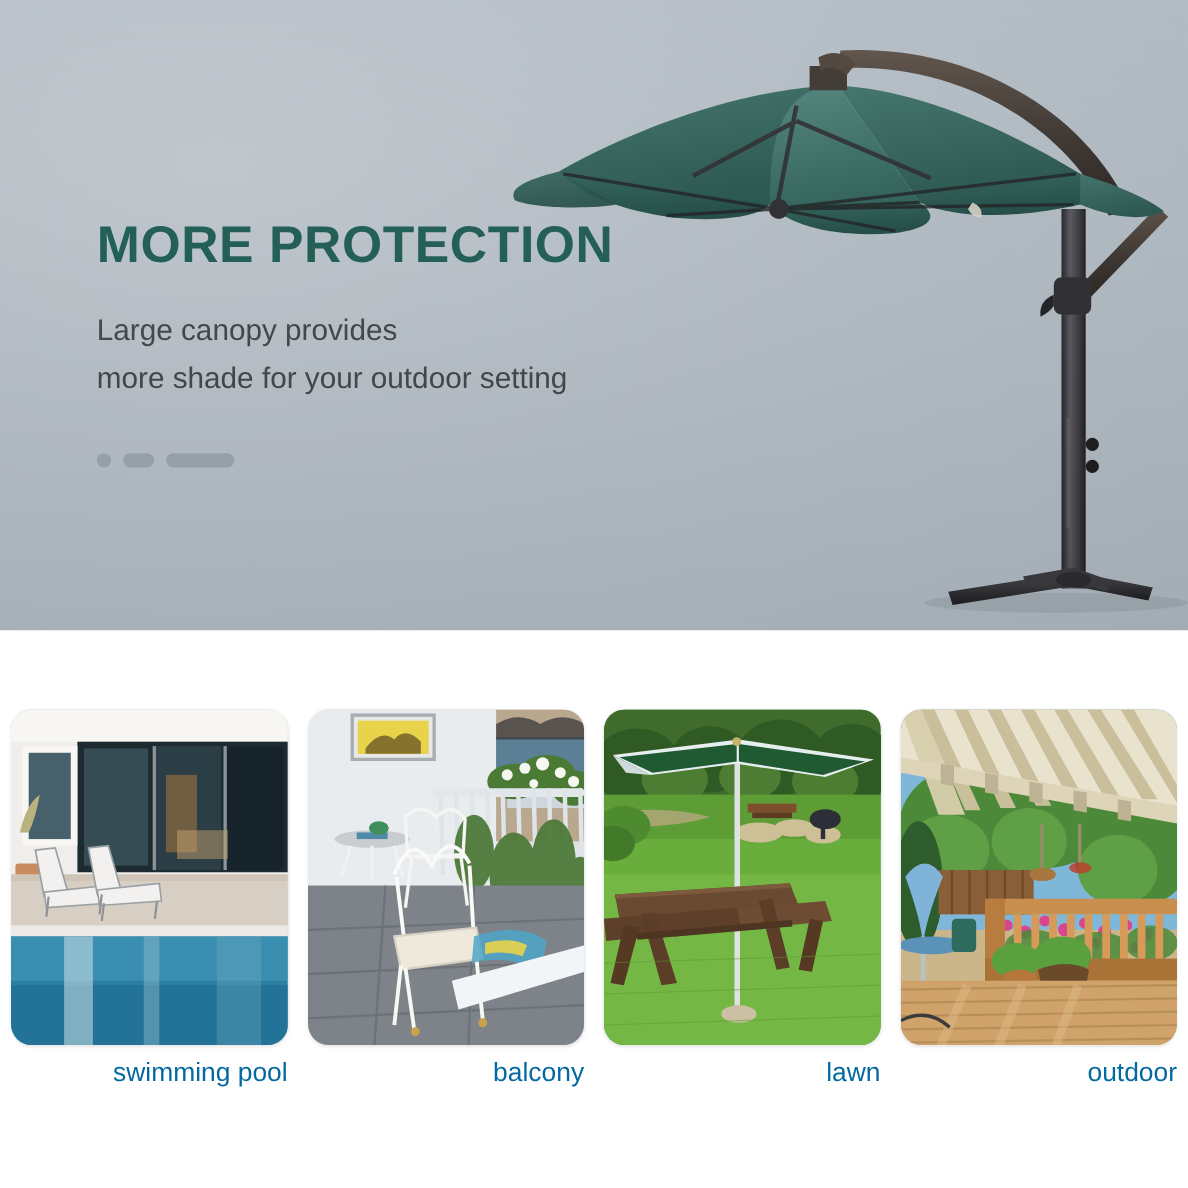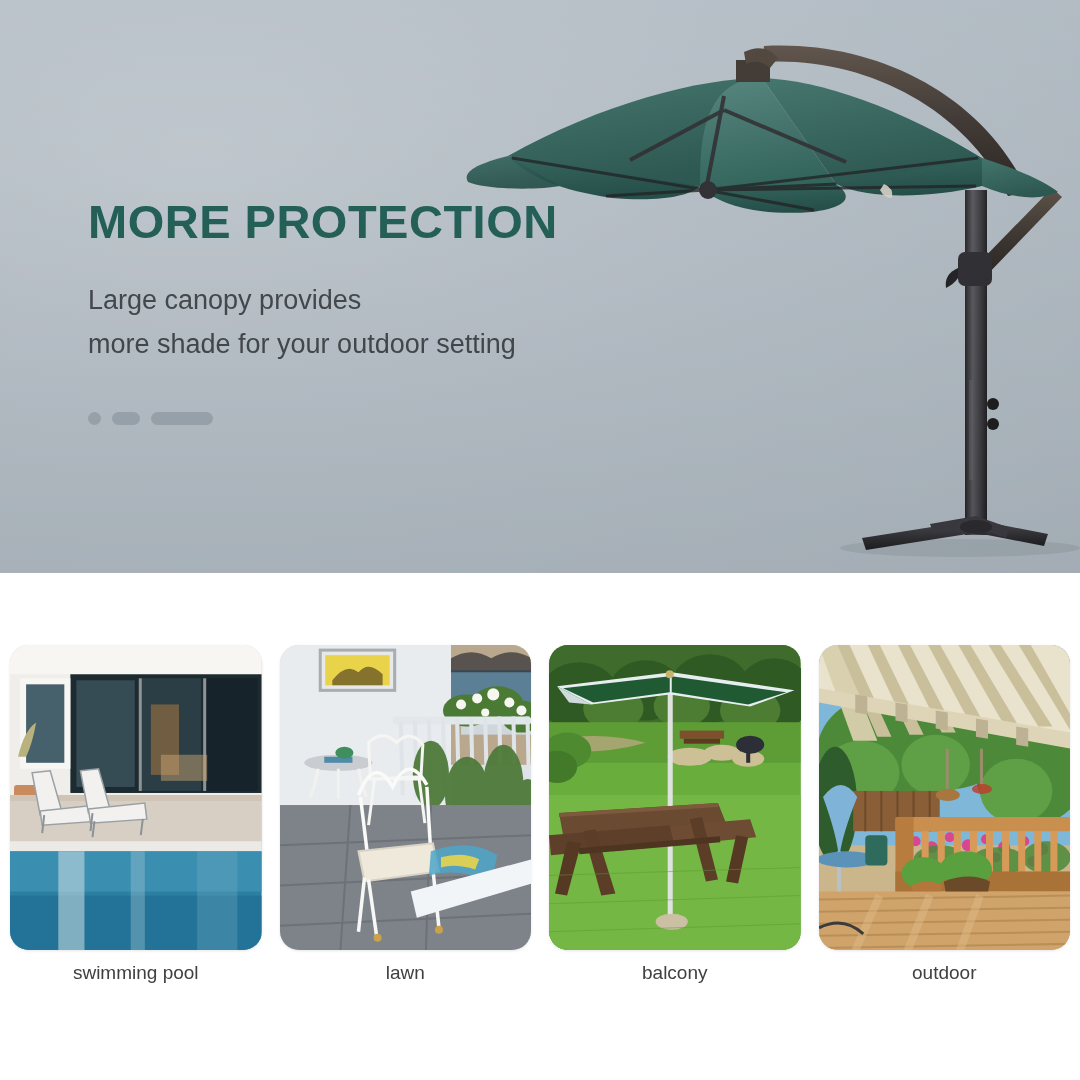--- a/index.html
+++ b/index.html
@@ -55,22 +55,22 @@
     background:#dfe3e6;
     box-shadow:0 1px 3px rgba(0,0,0,.10);
   }
   .tile svg{ display:block; width:100%; height:100%; }
 
   .captions{
     position:absolute; left:0; top:962px; width:1080px;
     display:flex; padding:0 10px; gap:18px;
   }
   .caption{
-    flex:1 1 0; text-align:center;
-    font-size:19px; color:#404040; font-weight:400;
+    flex:1 1 0; text-align:right;
+    font-size:24px; color:#0369a1; font-weight:400;
   }
 </style>
 </head>
 <body>
 
 <div class="hero">
 
   <svg class="umbrella" viewBox="0 0 1080 573">
     <defs>
       <linearGradient id="canopyTop" x1="0" y1="0" x2="0.25" y2="1">
@@ -521,16 +521,16 @@
         <path d="M160 250 L 140 305"></path>
       </g>
 
       <path d="M0 282 q 24 -12 44 6" stroke="#3b3b3b" stroke-width="3" fill="none"></path>
     </svg>
   </div>
 </div>
 
 <div class="captions">
   <div class="caption">swimming pool</div>
+  <div class="caption">balcony</div>
   <div class="caption">lawn</div>
-  <div class="caption">balcony</div>
   <div class="caption">outdoor</div>
 </div>
 
 </body></html>

